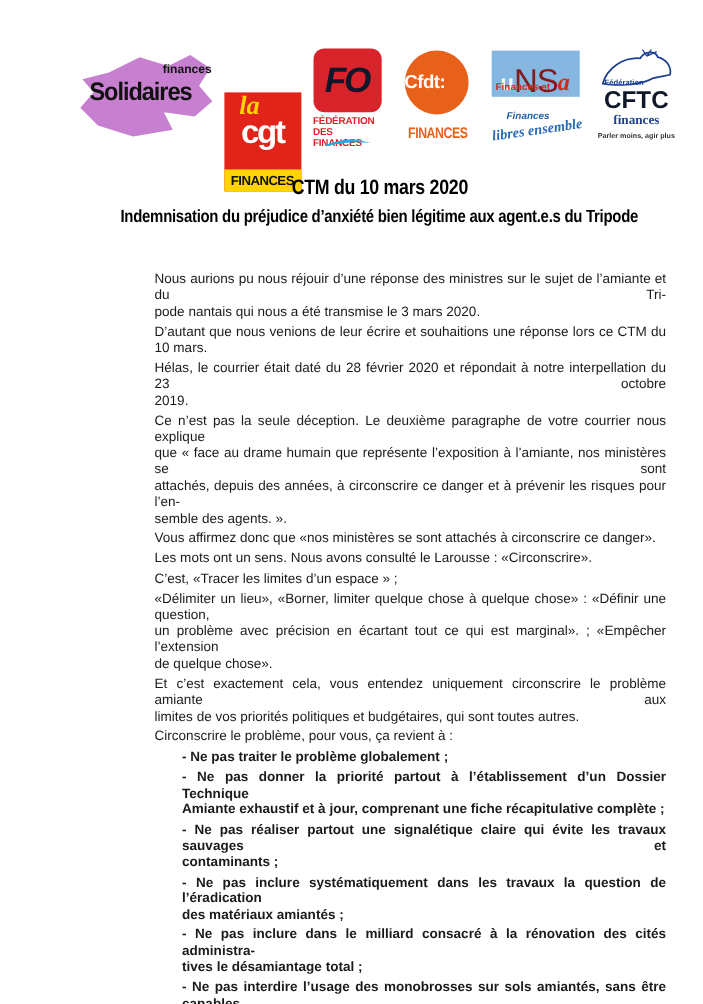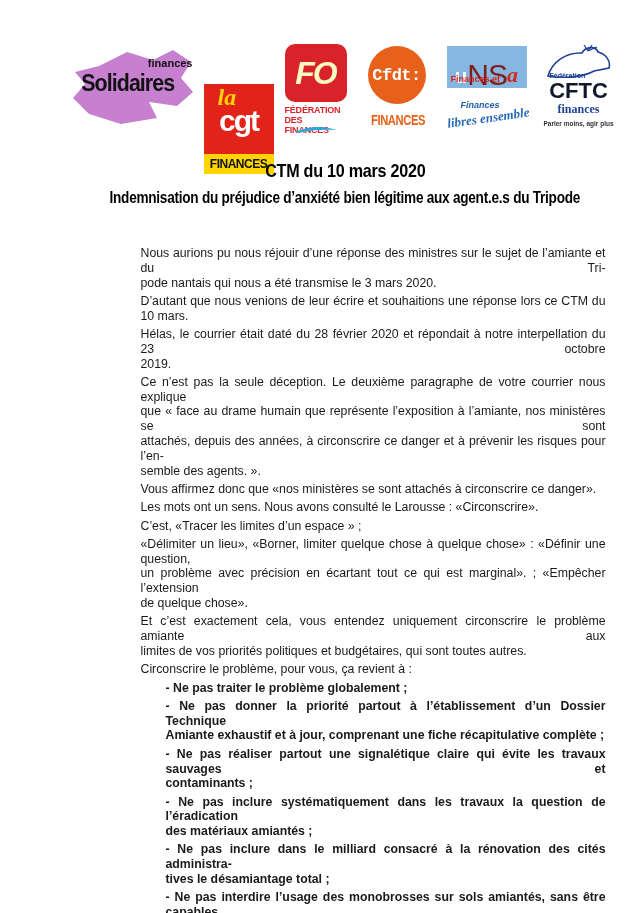--- a/index.html
+++ b/index.html
@@ -44,35 +44,35 @@
     font-weight:bold;font-size:12px;color:#111;letter-spacing:-0.5px;
   }
 
   
   .logo-fo{width:66px;height:90px;background:#ffffff;}
   .fo-box{
     position:absolute;top:0;left:2px;width:62px;height:58px;background:#d8232a;
     border-radius:10px;display:flex;align-items:center;justify-content:center;
   }
   .fo-main{
-    font-weight:bold;font-style:italic;font-size:32px;color:#fef9c3;letter-spacing:-2px;
+    font-weight:bold;font-style:italic;font-size:32px;color:#0f172a;letter-spacing:-2px;
   }
   .fo-l1,.fo-l2{
     position:absolute;left:2px;font-weight:bold;font-size:9px;color:#d8232a;
     letter-spacing:-0.2px;
   }
   .fo-l1{top:61px;}
   .fo-l2{top:71px;}
   .fo-swoosh{position:absolute;top:82px;left:10px;}
 
   
   .logo-cfdt{width:80px;height:90px;background:#ffffff;}
   .cfdt-circle{
     position:absolute;top:2px;left:10px;width:58px;height:58px;border-radius:50%;
-    background:#e8611a;display:flex;align-items:center;justify-content:center;font-family:Liberation Mono, monospace;
+    background:#e8611a;display:flex;align-items:center;justify-content:flex-start;
   }
   .cfdt-main{font-weight:bold;font-size:17px;color:#ffffff;letter-spacing:-0.5px;}
   .cfdt-sub{
     position:absolute;top:68px;left:0;width:80px;text-align:center;
     font-weight:bold;font-size:14px;color:#e8611a;letter-spacing:-0.5px;
     transform:scaleX(0.8);
   }
 
   
   .logo-unsa{width:80px;height:90px;background:#ffffff;}

